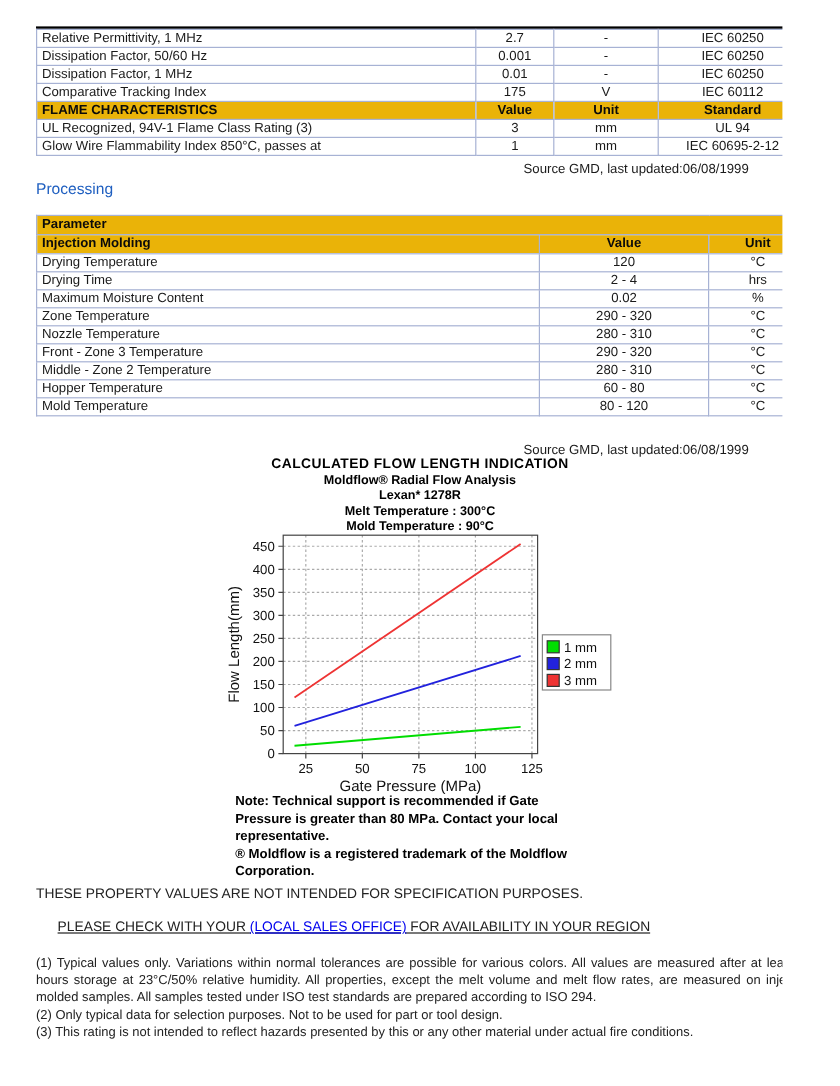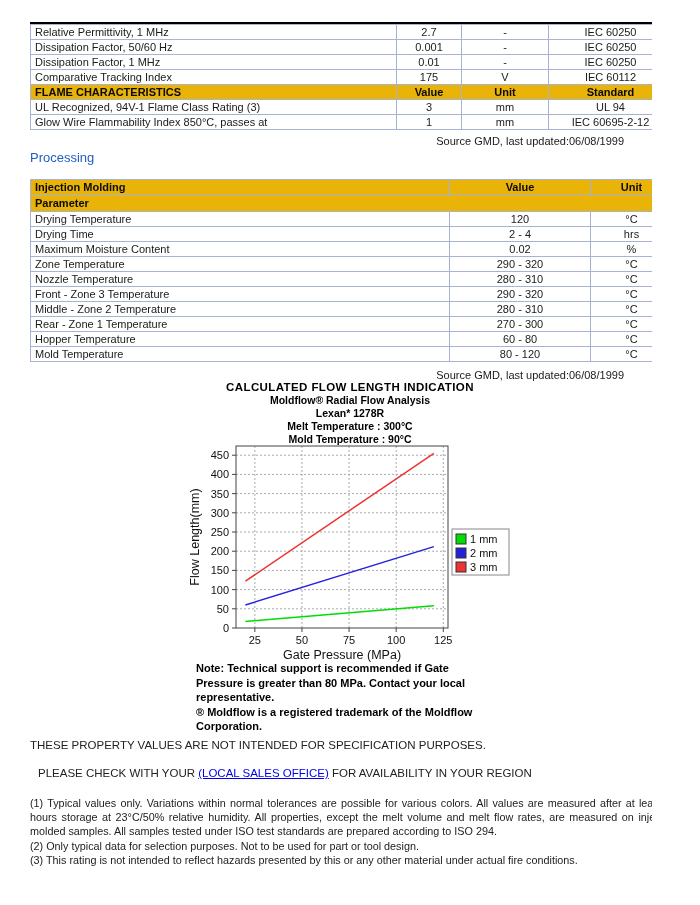--- a/index.html
+++ b/index.html
@@ -21,21 +21,21 @@
   .heading{position:absolute;left:30px;top:150px;font-size:13px;font-weight:normal;color:#1f5fc0;}
   .chart-titles{position:absolute;left:100px;top:381px;width:500px;text-align:center;
                 font-weight:bold;color:#000;}
   .ct-main{font-size:11.5px;letter-spacing:0.4px;}
   .ct-sub{font-size:10.5px;margin-top:1px;}
   #chart-svg{position:absolute;left:185px;top:443px;}
   #chart-svg text{font-family:"Liberation Sans",sans-serif;}
   .chart-note{position:absolute;left:196px;top:661px;width:280px;font-size:11px;
               font-weight:bold;line-height:14.6px;color:#000;}
   .f1{position:absolute;left:30px;top:739px;font-size:11.5px;color:#222;}
-  .f2{position:absolute;left:38px;top:767px;font-size:11.5px;color:#222;}
+  .f2{position:absolute;left:48px;top:767px;font-size:11.5px;color:#222;text-decoration:underline;}
   .f2 a{color:#0000ee;text-decoration:underline;cursor:pointer;}
   .footnotes{position:absolute;left:30px;top:796px;width:648px;font-size:10.8px;
              line-height:14.2px;color:#222;}
   .footnotes div{text-align:justify;}
 </style>
 </head>
 <body>
 
 <div class="page">
 
@@ -99,27 +99,27 @@
   <div class="heading">Processing</div>
 
   <table class="t2">
     <colgroup>
         <col style="width:419px">
         <col style="width:141px">
         <col style="width:82px">
       </colgroup>
     <tbody>
         <tr class="hdr">
+      <td class="name" colspan="3">Parameter</td>
+    </tr>
+    <tr class="hdr">
       <td class="name">Injection Molding</td>
       <td class="ctr">Value</td>
       <td class="ctr">Unit</td>
     </tr>
-    <tr class="hdr">
-      <td class="name" colspan="3">Parameter</td>
-    </tr>
     <tr>
       <td class="name">Drying Temperature</td>
       <td class="ctr">120</td>
       <td class="ctr">°C</td>
     </tr>
     <tr>
       <td class="name">Drying Time</td>
       <td class="ctr">2 - 4</td>
       <td class="ctr">hrs</td>
     </tr>
@@ -139,25 +139,20 @@
       <td class="ctr">°C</td>
     </tr>
     <tr>
       <td class="name">Front - Zone 3 Temperature</td>
       <td class="ctr">290 - 320</td>
       <td class="ctr">°C</td>
     </tr>
     <tr>
       <td class="name">Middle - Zone 2 Temperature</td>
       <td class="ctr">280 - 310</td>
-      <td class="ctr">°C</td>
-    </tr>
-    <tr>
-      <td class="name">Rear - Zone 1 Temperature</td>
-      <td class="ctr">270 - 300</td>
       <td class="ctr">°C</td>
     </tr>
     <tr>
       <td class="name">Hopper Temperature</td>
       <td class="ctr">60 - 80</td>
       <td class="ctr">°C</td>
     </tr>
     <tr>
       <td class="name">Mold Temperature</td>
       <td class="ctr">80 - 120</td>

